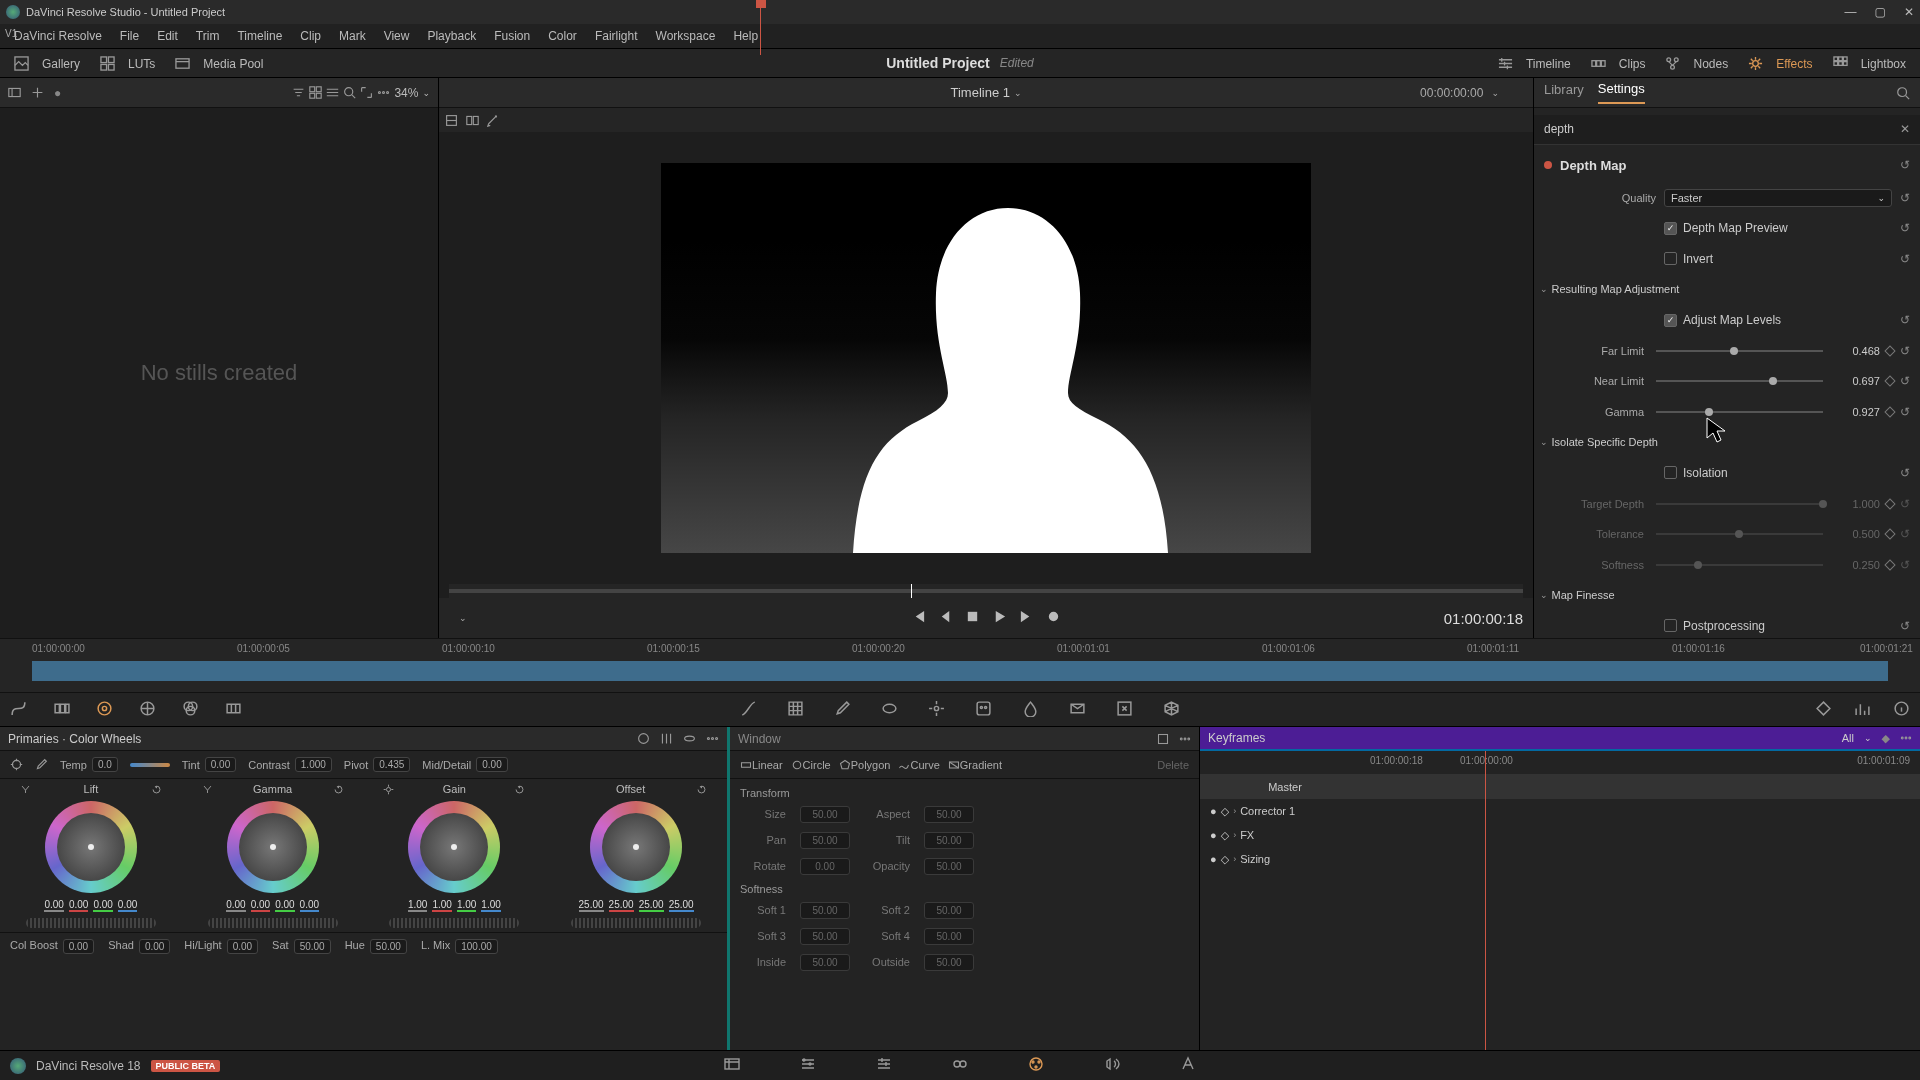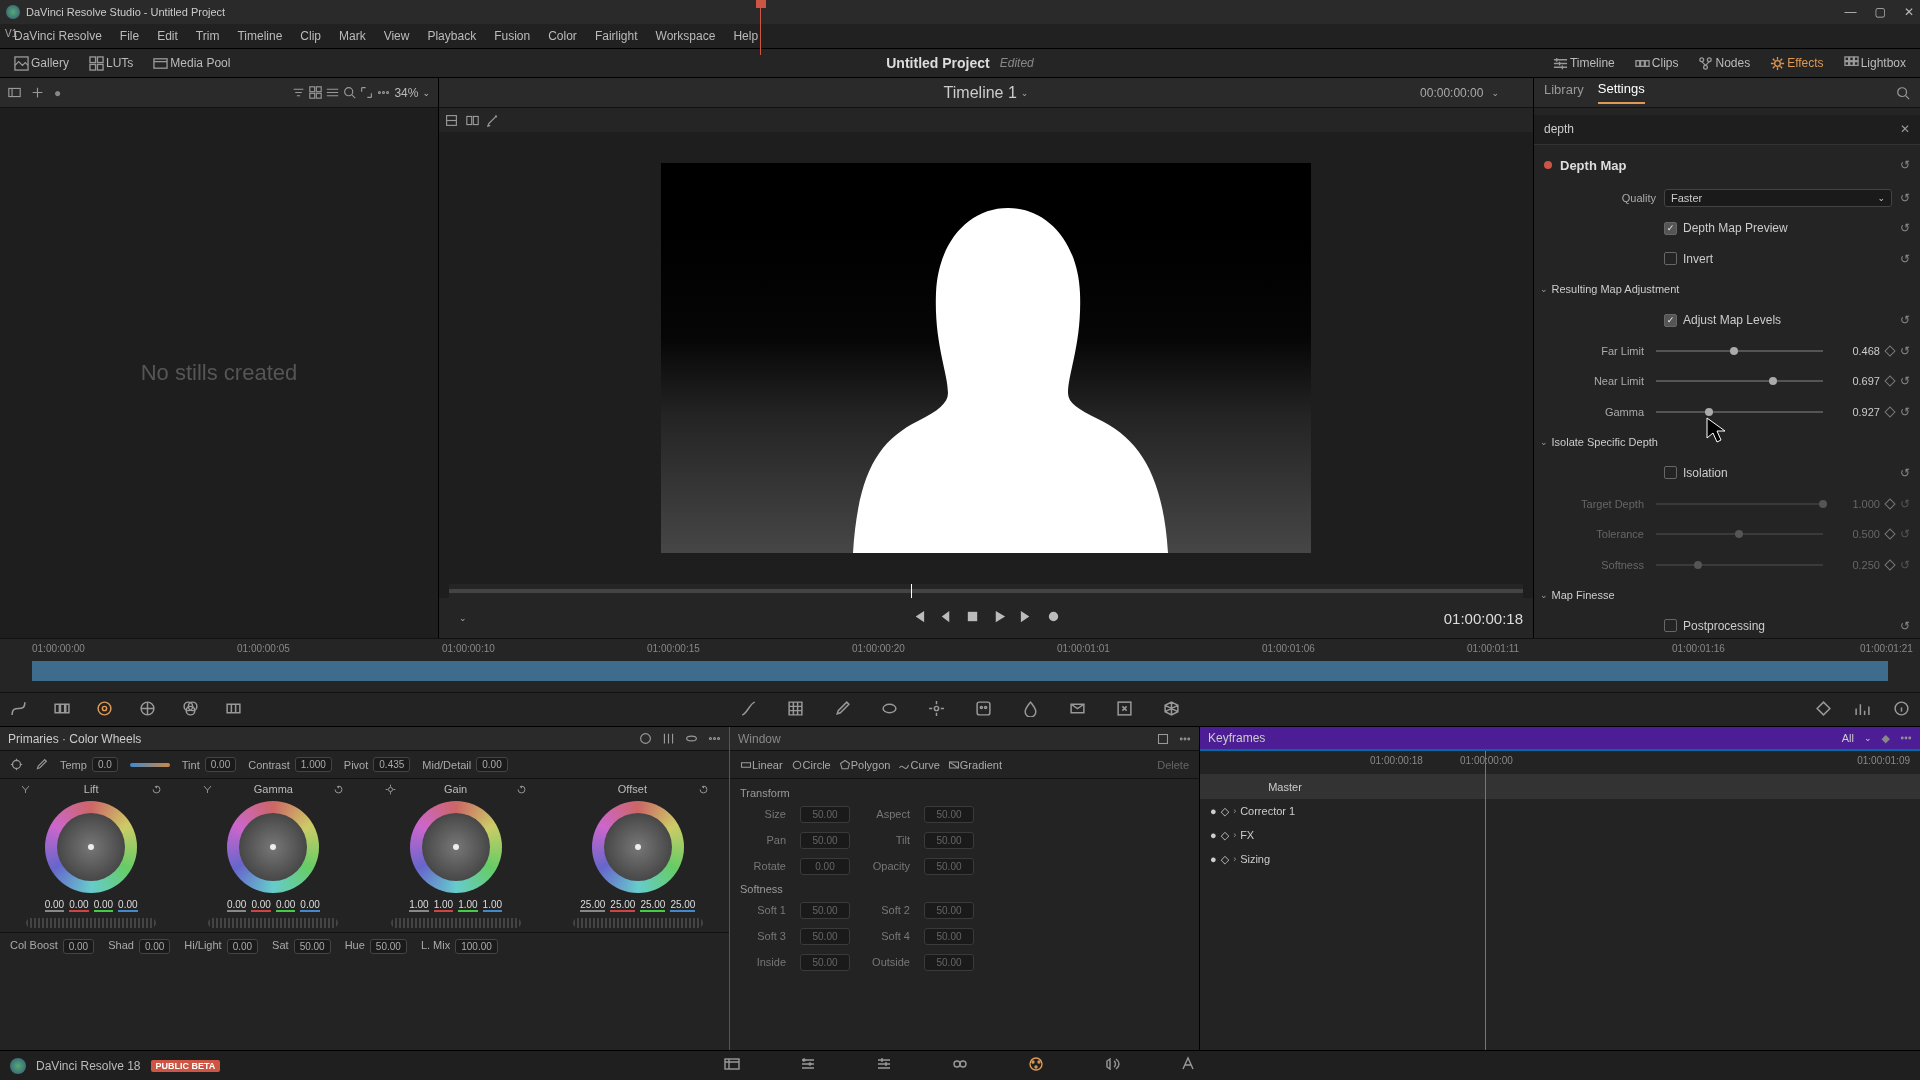--- a/index.html
+++ b/index.html
@@ -4,36 +4,36 @@
 <style>
 * { margin: 0; padding: 0; box-sizing: border-box; font-family: -apple-system, "Segoe UI", Arial, sans-serif; }
 body { background: #1a1a1a; color: #aaa; font-size: 12px; width: 1920px; height: 1080px; overflow: hidden; user-select: none; position: relative; }
 .titlebar { height: 24px; background: #2a2a2a; display: flex; align-items: center; padding: 0 6px; }
 .titlebar .icon { width: 14px; height: 14px; background: radial-gradient(circle, #5a7 0%, #357 100%); border-radius: 50%; margin-right: 6px; }
 .titlebar .title { font-size: 11px; color: #ccc; }
 .titlebar .winctl { margin-left: auto; display: flex; gap: 18px; color: #bbb; font-size: 12px; }
 .menubar { height: 24px; background: #212121; display: flex; align-items: center; padding: 0 6px; gap: 2px; }
 .menubar .mi { padding: 2px 8px; font-size: 12px; color: #bbb; }
 .toolbar1 { height: 30px; background: #252525; display: flex; align-items: center; padding: 0 8px; gap: 8px; border-top: 1px solid #000; border-bottom: 1px solid #000; }
-.tbtn { display: flex; align-items: center; gap: 2px; padding: 2px 6px; font-size: 12px; color: #bbb; }
+.tbtn { display: flex; align-items: flex-end; gap: 13px; padding: 2px 6px; font-size: 12px; color: #bbb; }
 .tbtn svg { width: 15px; height: 15px; }
 .project-title { position: absolute; left: 50%; transform: translateX(-50%); display: flex; align-items: center; gap: 10px; }
 .project-title .name { font-weight: 600; color: #ddd; font-size: 14px; }
 .project-title .edited { color: #888; font-style: italic; font-size: 12px; }
 .main { display: flex; height: 560px; }
 .leftpane { width: 438px; background: #1e1e1e; display: flex; flex-direction: column; }
 .leftpane .leftbar { height: 30px; background: #2a2a2a; display: flex; align-items: center; padding: 0 8px; gap: 10px; border-bottom: 1px solid #111; }
 .leftbar svg, .leftbar span.dot { width: 13px; height: 13px; }
 .leftbar .zoom { margin-left: auto; display: flex; gap: 4px; align-items: center; }
 .leftbar .zoom span { font-size: 12px; color: #bbb; }
 .leftpane .body { flex: 1; display: flex; align-items: center; justify-content: center; }
 .leftpane .body .msg { font-size: 22px; color: #555; }
 .viewer { flex: 1; background: #1e1e1e; display: flex; flex-direction: column; border-left: 1px solid #000; border-right: 1px solid #000; }
 .viewer .vtop { height: 30px; background: #2a2a2a; display: flex; align-items: center; justify-content: center; position: relative; border-bottom: 1px solid #111; }
-.viewer .vtop .tname { font-size: 16px; color: #ccc; }
+.viewer .vtop .tname { font-size: 13px; color: #ccc; }
 .viewer .vtop .tc { position: absolute; right: 10px; color: #aaa; font-size: 12px; display: flex; gap: 8px; align-items: center; }
 .viewer .vhead { height: 24px; background: #252525; display: flex; gap: 8px; padding: 0 6px; align-items: center; }
 .viewer .vhead svg { width: 13px; height: 13px; }
 .viewer .preview { flex: 1; display: flex; align-items: center; justify-content: center; background: #1e1e1e; }
 .silhouette { width: 650px; height: 390px; background: #000; position: relative; overflow: hidden; }
 .silhouette .fog { position: absolute; inset: 0; background: linear-gradient(to top, rgba(100,100,100,0.7) 0%, rgba(60,60,60,0.6) 35%, rgba(20,20,20,0.3) 55%, #000 80%); }
 .silhouette .figure { position: absolute; left: 50%; transform: translateX(-45%); bottom: 0; width: 440px; height: 360px; }
 .silhouette .figure svg { width: 100%; height: 100%; }
 .viewer .playbar { height: 40px; display: flex; align-items: center; justify-content: center; gap: 12px; background: #252525; position: relative; }
 .viewer .playbar .lefticons { position: absolute; left: 10px; display: flex; gap: 10px; }
@@ -78,21 +78,21 @@
 .timeline .playhead { position: absolute; top: 0; left: 760px; height: 55px; border-left: 1px solid #c54; }
 .timeline .playhead::before { content: ""; position: absolute; top: 0; left: -5px; width: 10px; height: 8px; background: #c54; }
 .timeline .track { height: 20px; background: #3e6c8c; margin: 0 32px 0 32px; }
 .timeline .v1 { position: absolute; left: 5px; top: 28px; font-size: 10px; color: #aaa; }
 .nodebar { height: 34px; background: #232323; display: flex; align-items: center; justify-content: center; gap: 30px; border-bottom: 1px solid #000; position: relative; }
 .nodebar svg { width: 17px; height: 17px; }
 .nodebar .left { position: absolute; left: 10px; display: flex; gap: 26px; }
 .nodebar .left .active svg circle { stroke: #d95; }
 .nodebar .right { position: absolute; right: 10px; display: flex; gap: 22px; }
 .bottom { display: flex; height: 330px; background: #232323; }
-.primaries { width: 730px; display: flex; flex-direction: column; border-right: 1px solid #0f766e; }
+.primaries { width: 730px; display: flex; flex-direction: column; border-right: 3px solid #0f766e; }
 .primaries .phd { height: 24px; display: flex; align-items: center; padding: 0 8px; background: #2a2a2a; border-bottom: 1px solid #111; }
 .primaries .phd .title { font-size: 12px; color: #ccc; }
 .primaries .phd .icons { margin-left: auto; display: flex; gap: 10px; }
 .primaries .globals { height: 28px; display: flex; align-items: center; gap: 12px; padding: 0 10px; border-bottom: 1px solid #111; }
 .primaries .globals .g { display: flex; align-items: center; gap: 5px; font-size: 11px; }
 .primaries .globals .g .lbl { color: #aaa; }
 .primaries .globals .g .v { background: #1a1a1a; border: 1px solid #444; border-radius: 3px; padding: 1px 5px; font-size: 10px; }
 .wheels { display: flex; justify-content: space-around; padding: 4px 0; }
 .wheel { display: flex; flex-direction: column; align-items: center; width: 170px; }
 .wheel .whd { display: flex; width: 100%; justify-content: space-between; align-items: center; padding: 0 14px; font-size: 11px; color: #bbb; }

